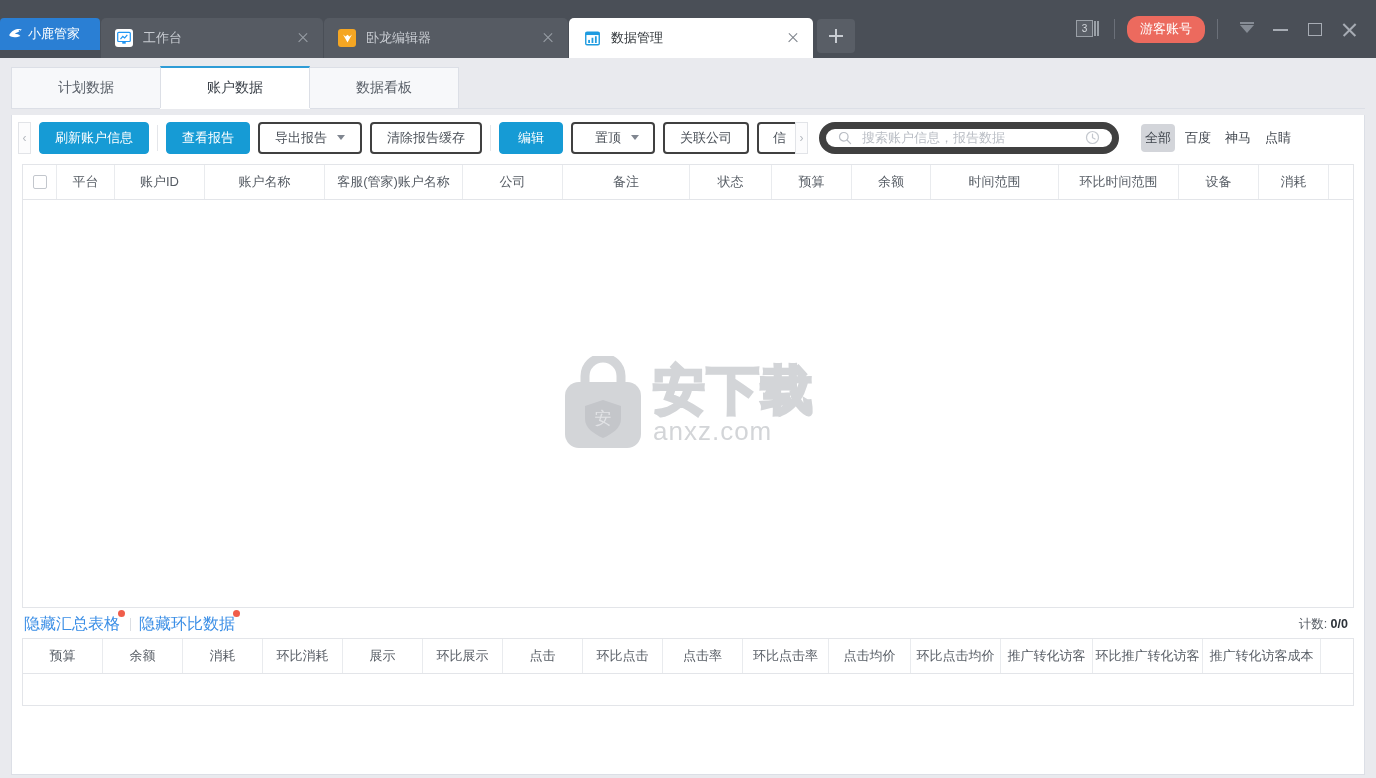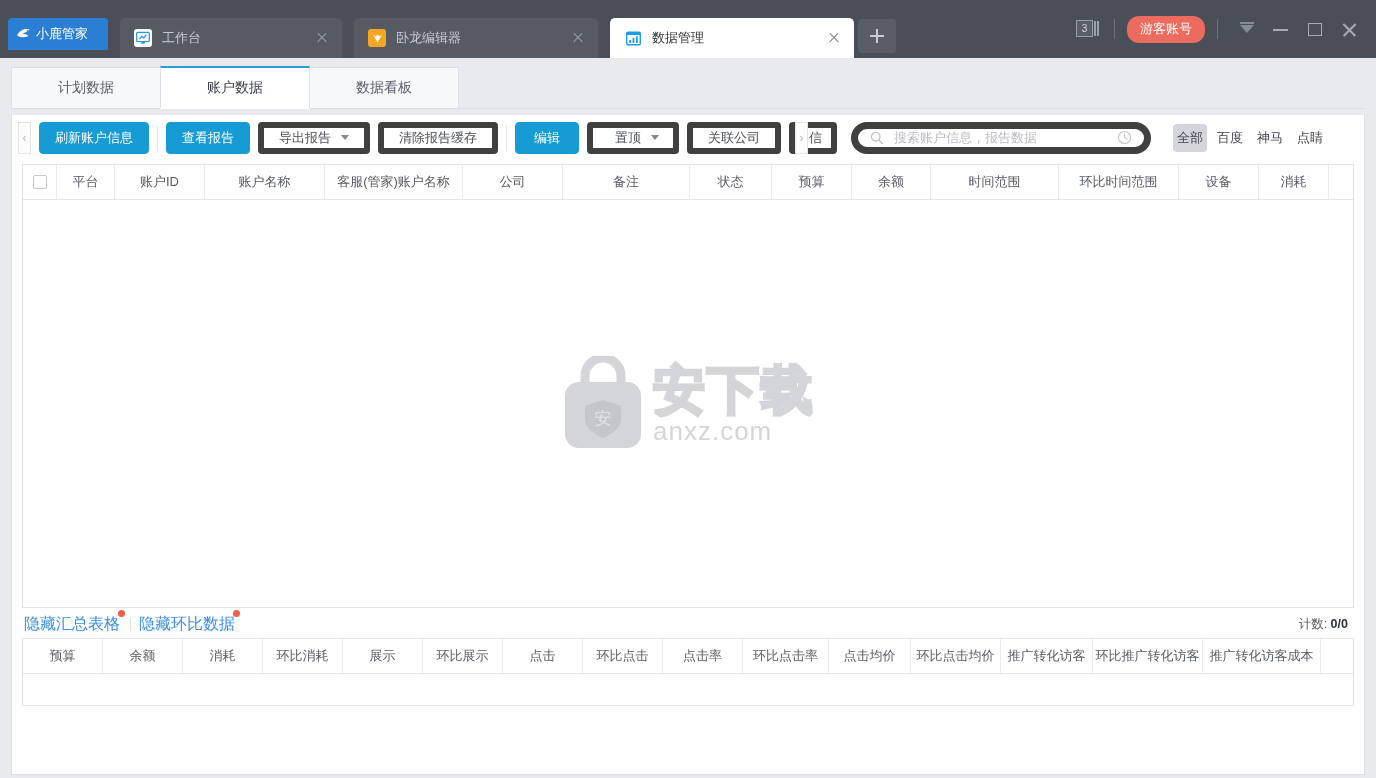--- a/index.html
+++ b/index.html
@@ -14,21 +14,20 @@
   }
 
   
   .titlebar {
     position: relative;
     height: 58px;
     background: #4a4f57;
     display: flex;
     align-items: flex-end;
     box-sizing: border-box;
-    padding-left: 8px;
     overflow: hidden;
   }
   .brand {
     width: 100px;
     height: 32px;
     margin-bottom: 8px;
     background: #2a7fd4;
     border-radius: 4px 4px 0 0;
     display: flex;
     align-items: center;
@@ -58,21 +57,21 @@
   .wtab {
     height: 40px;
     box-sizing: border-box;
     display: flex;
     align-items: center;
     padding: 0 10px 0 14px;
     border-radius: 5px 5px 0 0;
     position: relative;
     min-width: 0;
     background: #555a62;
-    margin-left: 12px;
+    margin-left: 1px;
   }
   .wtab.inactive { background: #565b63; }
   .wtab.active { background: #ffffff; }
   .wtab-ico {
     width: 18px; height: 18px;
     border-radius: 3px;
     margin-right: 10px;
     flex: 0 0 auto;
     display: flex; align-items: center; justify-content: center;
   }
@@ -289,21 +288,21 @@
     flex: 0 0 auto;
   }
   .tbtn.primary {
     background: #169bd5;
     color: #ffffff;
     border: 1px solid #169bd5;
   }
   .tbtn.ghost {
     background: #ffffff;
     color: #4a5058;
-    border: 6px solid #404040;
+    border: 2px solid #404040;
   }
   .tbtn .caret {
     width: 0; height: 0;
     border-left: 4px solid transparent;
     border-right: 4px solid transparent;
     border-top: 5px solid #808690;
     margin-left: 10px;
   }
   .vsep {
     width: 1px; height: 26px;

